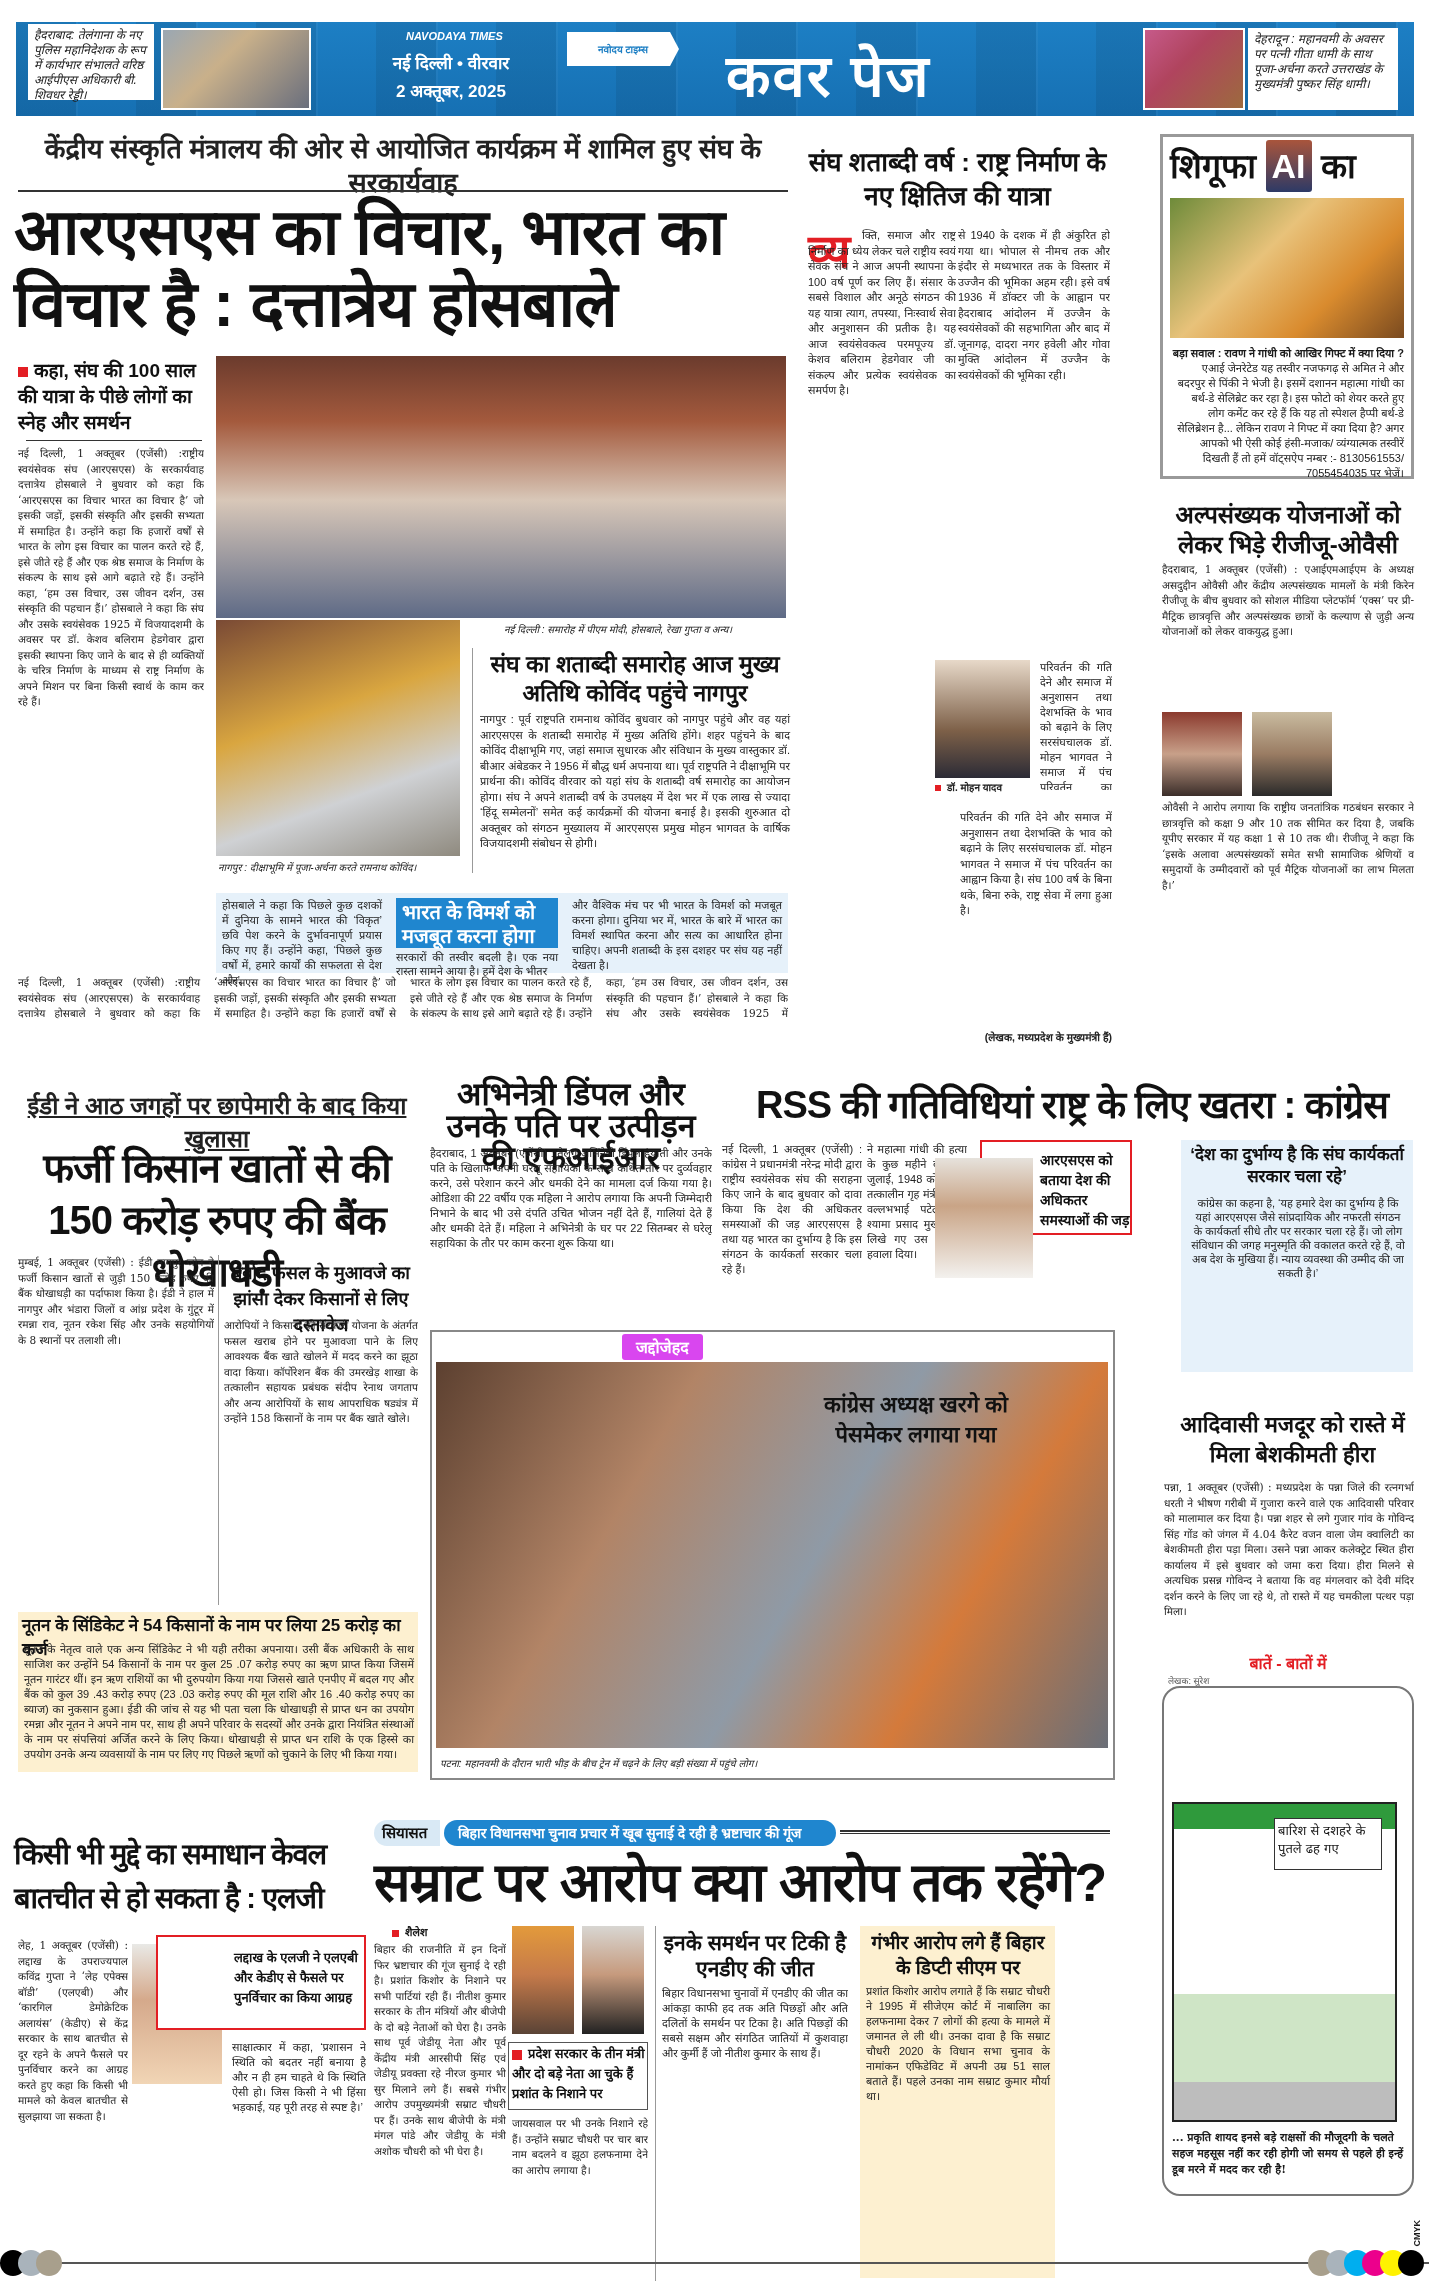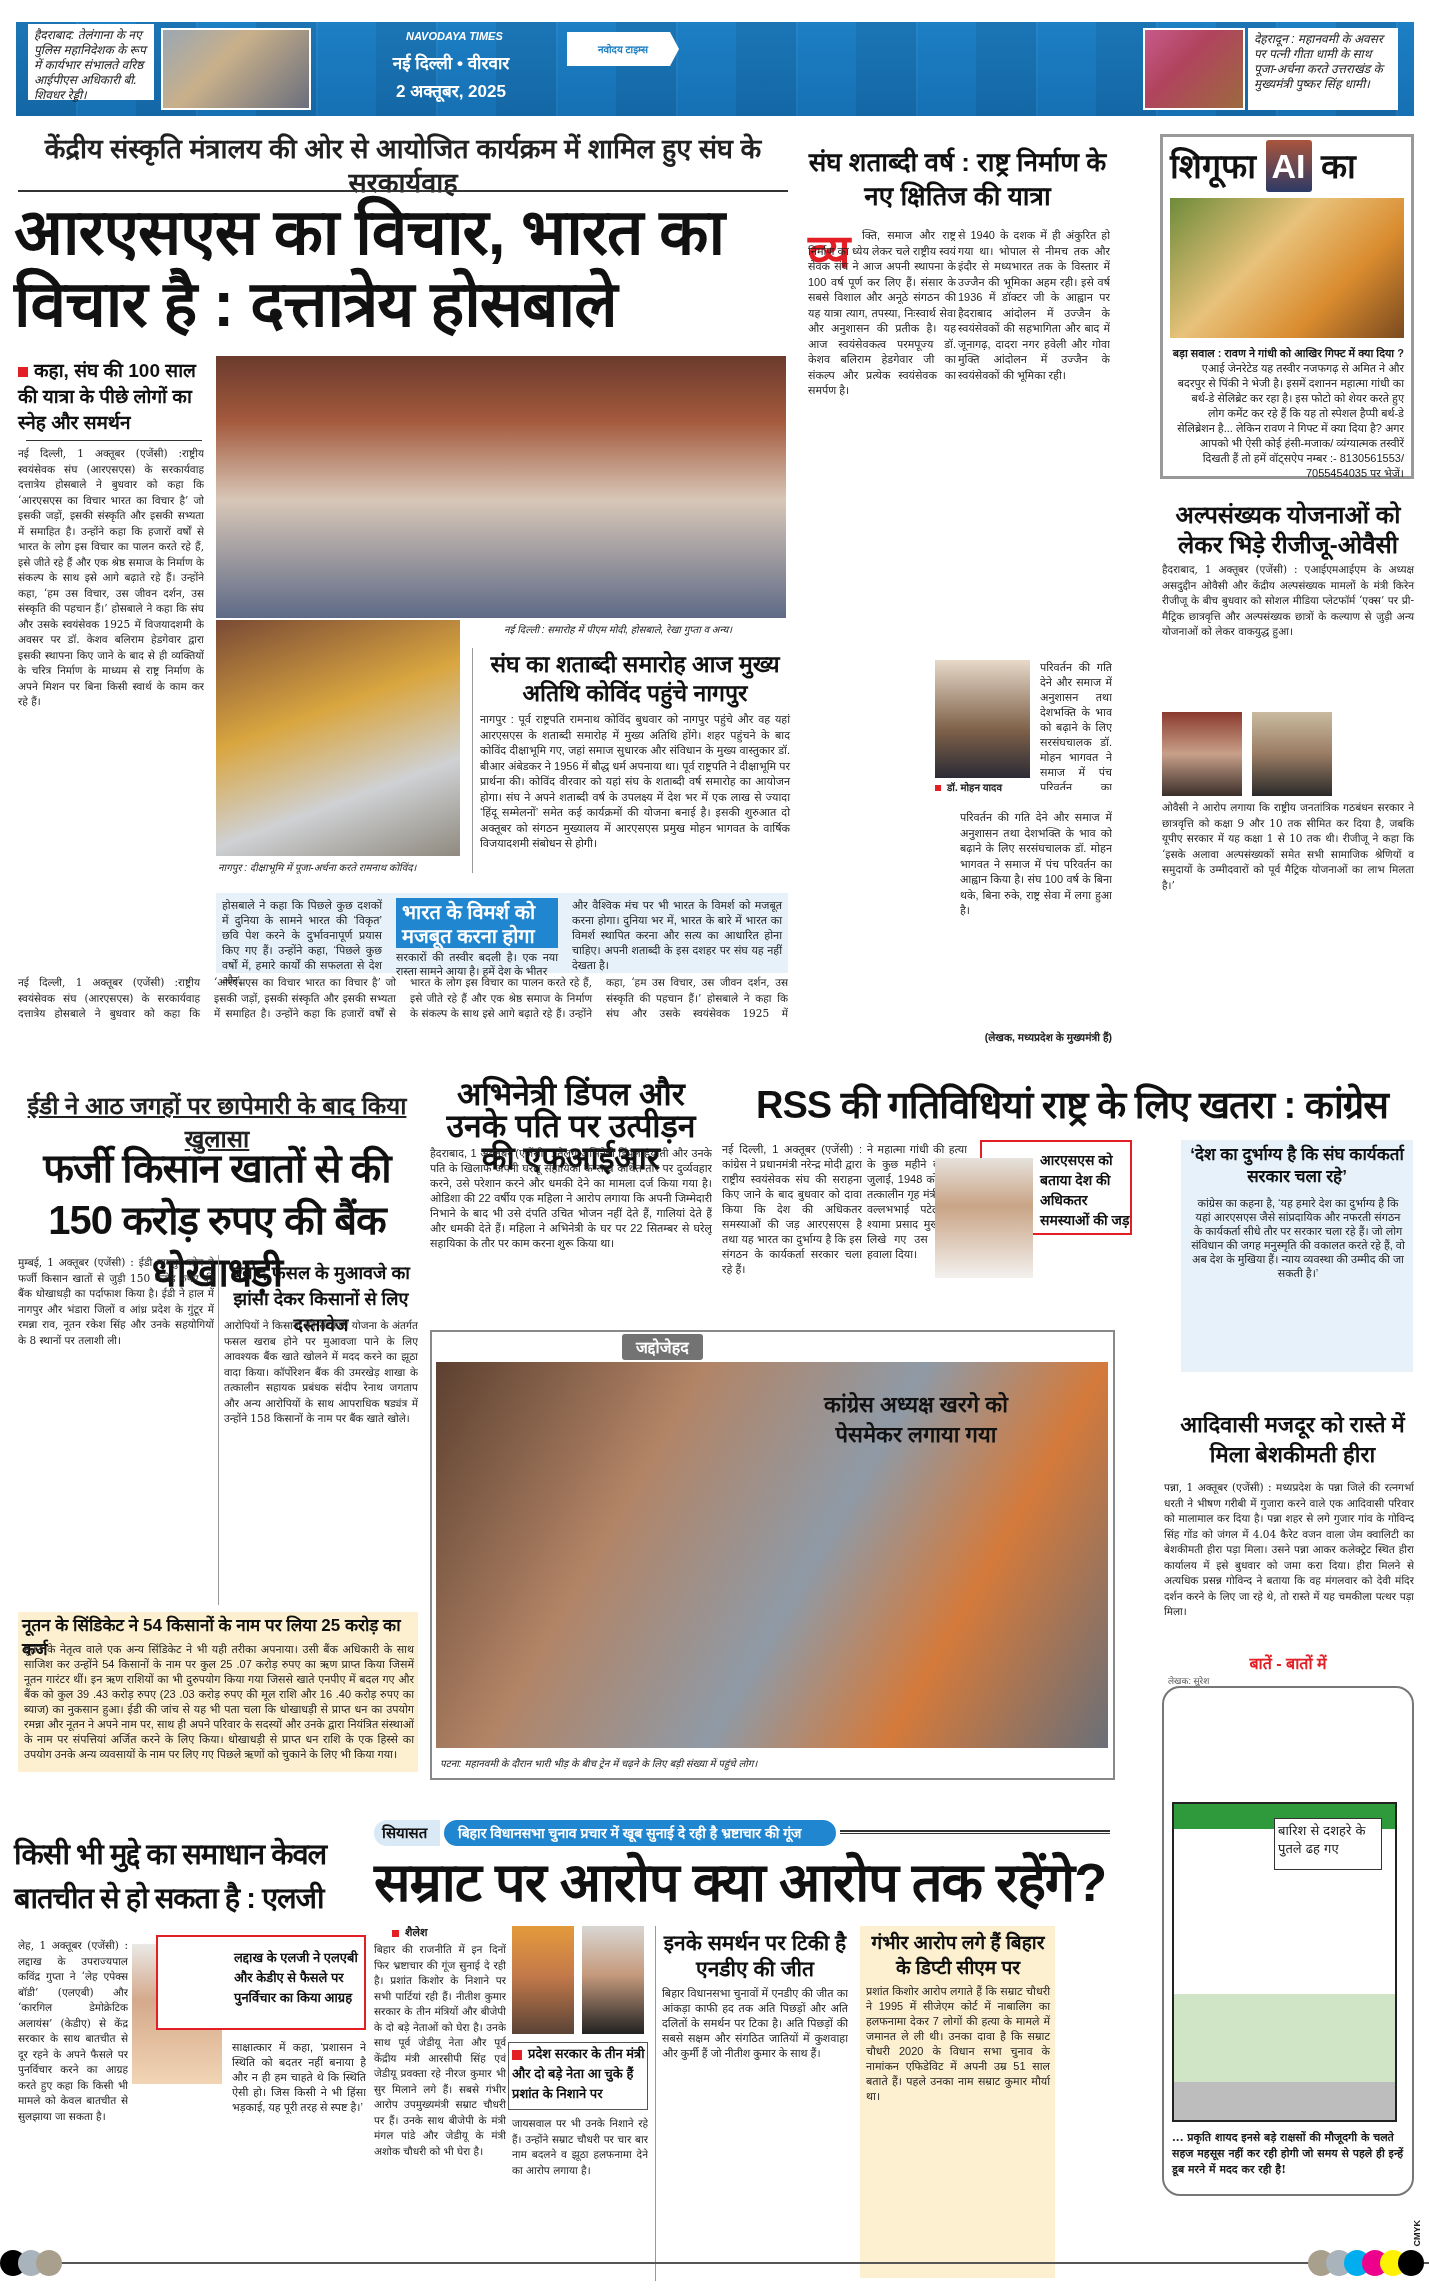--- a/index.html
+++ b/index.html
@@ -33,20 +33,21 @@
 <body>
 
 <div class="abs masthead">
   <div class="tiles"></div>
   <div class="mh-box" style="left:12px;top:2px;width:126px;height:76px">हैदराबाद: तेलंगाना के नए पुलिस महानिदेशक के रूप में कार्यभार संभालते वरिष्ठ आईपीएस अधिकारी बी. शिवधर रेड्डी।</div>
   <div class="mh-photo" style="left:145px;top:6px;width:150px;height:82px"></div>
   <div class="brand" style="left:390px;top:8px">NAVODAYA TIMES</div>
   <div class="dateline" style="left:330px;top:30px;width:210px">नई दिल्ली • वीरवार</div>
   <div class="dateline" style="left:330px;top:58px;width:210px">2 अक्तूबर, 2025</div>
   <div class="tag" style="left:551px;top:10px;width:112px;text-align:center">नवोदय टाइम्स</div>
+  <div class="pagetitle" style="left:710px;top:12px">कवर पेज</div>
   <div class="mh-photo" style="left:1127px;top:6px;width:102px;height:82px;background:linear-gradient(135deg,#c65a8a,#b0445e 40%,#9c6a3e)"></div>
   <div class="mh-box" style="left:1232px;top:6px;width:150px;height:82px">देहरादून : महानवमी के अवसर पर पत्नी गीता धामी के साथ पूजा-अर्चना करते उत्तराखंड के मुख्यमंत्री पुष्कर सिंह धामी।</div>
 </div>
 
 <div class="abs kicker" style="left:18px;top:132px;width:770px;text-align:center">केंद्रीय संस्कृति मंत्रालय की ओर से आयोजित कार्यक्रम में शामिल हुए संघ के सरकार्यवाह</div>
 <div class="abs rule" style="left:18px;top:190px;width:770px"></div>
 <div class="abs huge" style="left:14px;top:196px;width:780px;font-size:64px;line-height:72px">आरएसएस का विचार, भारत का विचार है : दत्तात्रेय होसबाले</div>
 
 <div class="abs h2" style="left:18px;top:358px;width:185px;font-size:19px;line-height:26px"><span class="redsq"></span><span>कहा, संघ की 100 साल की यात्रा के पीछे लोगों का स्नेह और समर्थन</span></div>
 <div class="abs" style="left:26px;top:440px;width:176px;height:1px;background:#333"></div>
@@ -109,21 +110,21 @@
 <div class="abs body sans" style="left:722px;top:1142px;width:140px;height:200px;overflow:hidden;font-size:11px;line-height:15px">नई दिल्ली, 1 अक्तूबर (एजेंसी) : कांग्रेस ने प्रधानमंत्री नरेन्द्र मोदी द्वारा राष्ट्रीय स्वयंसेवक संघ की सराहना किए जाने के बाद बुधवार को दावा किया कि देश की अधिकतर समस्याओं की जड़ आरएसएस है तथा यह भारत का दुर्भाग्य है कि इस संगठन के कार्यकर्ता सरकार चला रहे हैं।</div>
 <div class="abs body sans" style="left:867px;top:1142px;width:100px;height:200px;overflow:hidden;font-size:11px;line-height:15px">ने महात्मा गांधी की हत्या के कुछ महीने बाद 18 जुलाई, 1948 को देश के तत्कालीन गृह मंत्री सरदार वल्लभभाई पटेल द्वारा श्यामा प्रसाद मुखर्जी को लिखे गए उस पत्र का हवाला दिया।</div>
 <div class="abs redframe" style="left:980px;top:1140px;width:152px;height:95px"></div>
 <div class="abs" style="left:935px;top:1158px;width:98px;height:120px;background:linear-gradient(180deg,#e6e2dc,#c9a486 40%,#f3f1ee)"></div>
 <div class="abs h2" style="left:1040px;top:1150px;width:90px;font-size:14px;line-height:20px">आरएसएस को बताया देश की अधिकतर समस्याओं की जड़</div>
 <div class="abs lbluebox" style="left:1181px;top:1140px;width:232px;height:232px"></div>
 <div class="abs h2" style="left:1186px;top:1144px;width:222px;font-size:17px;line-height:22px;text-align:center">‘देश का दुर्भाग्य है कि संघ कार्यकर्ता सरकार चला रहे’</div>
 <div class="abs body sans" style="left:1190px;top:1196px;width:216px;font-size:11px;line-height:14px;text-align:center">कांग्रेस का कहना है, ‘यह हमारे देश का दुर्भाग्य है कि यहां आरएसएस जैसे सांप्रदायिक और नफरती संगठन के कार्यकर्ता सीधे तौर पर सरकार चला रहे हैं। जो लोग संविधान की जगह मनुस्मृति की वकालत करते रहे हैं, वो अब देश के मुखिया हैं। न्याय व्यवस्था की उम्मीद की जा सकती है।’</div>
 
 <div class="abs" style="left:430px;top:1330px;width:685px;height:450px;border:2px solid #888"></div>
-<div class="abs" style="left:622px;top:1334px;background:#737373;color:#fff;font-weight:bold;font-size:16px;padding:2px 14px;border-radius:3px">जद्दोजेहद</div>
+<div class="abs" style="left:622px;top:1334px;background:#d946ef;color:#fff;font-weight:bold;font-size:16px;padding:2px 14px;border-radius:3px">जद्दोजेहद</div>
 <div class="abs" style="left:436px;top:1362px;width:672px;height:386px;background:linear-gradient(120deg,#5c4030 0%,#b28466 30%,#8f9aa6 55%,#d47a3b 75%,#6a6f78 100%)"></div>
 <div class="abs caption" style="left:440px;top:1756px;width:665px">पटना: महानवमी के दौरान भारी भीड़ के बीच ट्रेन में चढ़ने के लिए बड़ी संख्या में पहुंचे लोग।</div>
 
 <div class="abs h2" style="left:796px;top:1390px;width:240px;font-size:22px;line-height:30px;text-align:center">कांग्रेस अध्यक्ष खरगे को पेसमेकर लगाया गया</div>
 
 <div class="abs body sans" style="left:1122px;top:1490px;width:0;height:0"></div>
 
 <div class="abs h2" style="left:1170px;top:1410px;width:245px;font-size:22px;line-height:30px;text-align:center">आदिवासी मजदूर को रास्ते में मिला बेशकीमती हीरा</div>
 <div class="abs body" style="left:1164px;top:1480px;width:250px;height:170px;overflow:hidden;font-size:10.5px">पन्ना, 1 अक्तूबर (एजेंसी) : मध्यप्रदेश के पन्ना जिले की रत्नगर्भा धरती ने भीषण गरीबी में गुजारा करने वाले एक आदिवासी परिवार को मालामाल कर दिया है। पन्ना शहर से लगे गुजार गांव के गोविन्द सिंह गोंड को जंगल में 4.04 कैरेट वजन वाला जेम क्वालिटी का बेशकीमती हीरा पड़ा मिला। उसने पन्ना आकर कलेक्ट्रेट स्थित हीरा कार्यालय में इसे बुधवार को जमा करा दिया। हीरा मिलने से अत्यधिक प्रसन्न गोविन्द ने बताया कि वह मंगलवार को देवी मंदिर दर्शन करने के लिए जा रहे थे, तो रास्ते में यह चमकीला पत्थर पड़ा मिला।</div>
 

